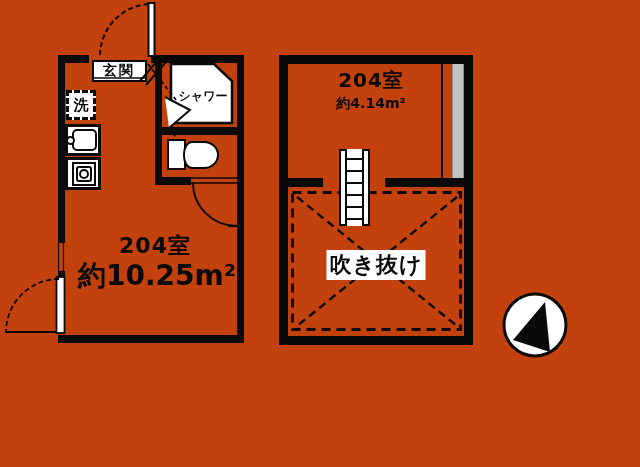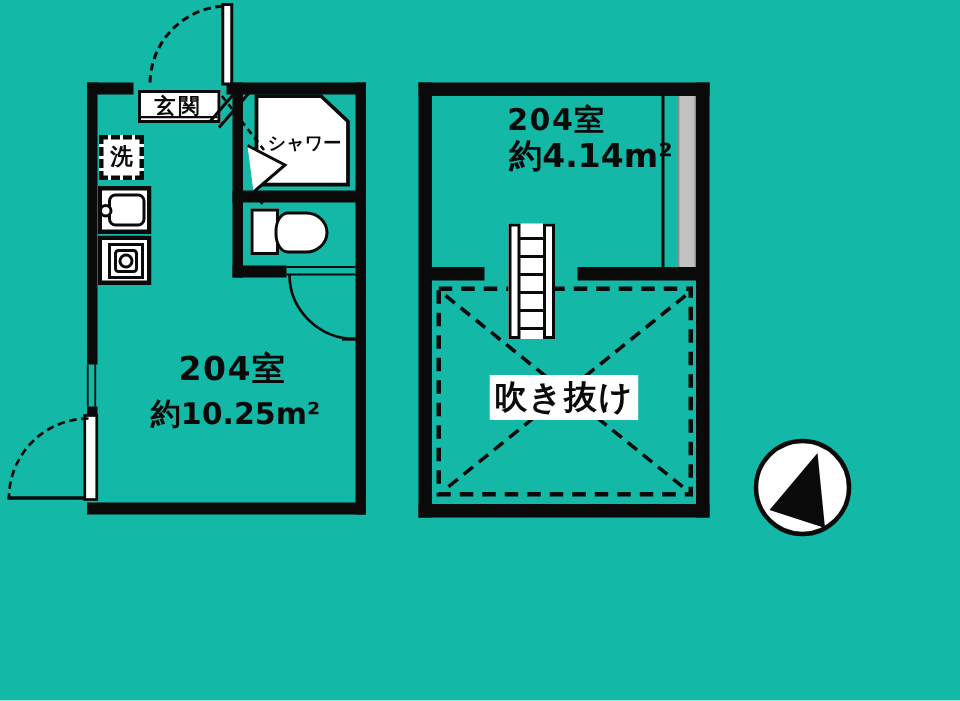--- a/index.html
+++ b/index.html
@@ -1,17 +1,17 @@
 <!DOCTYPE html>
 <html><head>
 <meta charset="utf-8">
 <style>
   html,body{margin:0;padding:0;background:#ffffff;}
   body{width:640px;height:467px;font-family:"DejaVu Sans","Liberation Sans",sans-serif;}
-  .canvas{position:relative;width:640px;height:467px;background:#14b8a6;overflow:hidden;}
+  .canvas{position:relative;width:640px;height:467px;background:#c2410c;overflow:hidden;}
   .wall{position:absolute;background:#0a0a0a;z-index:1;}
   .fixture{position:absolute;box-sizing:border-box;z-index:2;background:#ffffff;}
   .overlay{position:absolute;left:0;top:0;z-index:4;pointer-events:none;}
   .txt{position:absolute;z-index:6;color:#0a0a0a;font-weight:bold;white-space:nowrap;transform:translate(-50%,-50%);}
   .gray-strip{position:absolute;background:#c2c2c2;border-left:1px solid #8f8f8f;border-right:1px solid #8f8f8f;box-sizing:border-box;z-index:1;}
   .thin-line{position:absolute;background:#0a0a0a;z-index:1;}
   .ladder{position:absolute;left:339px;top:149px;width:31px;height:77px;background:#ffffff;z-index:5;}
   .rail{position:absolute;top:0;width:8px;height:77px;box-sizing:border-box;border:2px solid #0a0a0a;background:#ffffff;}
   .rung{position:absolute;left:7px;width:17px;height:2px;background:#0a0a0a;}
 </style>
@@ -48,34 +48,34 @@
 
   <svg class="overlay" width="640" height="467" style="z-index:2;">
     <polygon points="171,64 214,64 232,81 232,123 171,123" fill="#ffffff" stroke="#0a0a0a" stroke-width="2.5"></polygon>
   </svg>
   <div class="txt" style="left:203px;top:96px;font-size:12px;">シャワー</div>
 
   <div class="fixture" style="left:167px;top:139px;width:19px;height:31px;border:2px solid #0a0a0a;"></div>
   <div class="fixture" style="left:183px;top:141px;width:36px;height:28px;border:2px solid #0a0a0a;border-radius:9px 15px 15px 9px / 13px 14px 14px 13px;z-index:3;"></div>
 
   <div class="txt" style="left:155px;top:246px;font-size:22px;letter-spacing:1px;">204室</div>
-  <div class="txt" style="left:157px;top:276px;font-size:20px;">約10.25m²</div>
+  <div class="txt" style="left:157px;top:276px;font-size:28px;">約10.25m²</div>
 
   <div class="wall" style="left:279px;top:55px;width:194px;height:9px;"></div>
   <div class="wall" style="left:279px;top:336px;width:194px;height:9px;"></div>
   <div class="wall" style="left:279px;top:55px;width:9px;height:290px;"></div>
   <div class="wall" style="left:464px;top:55px;width:9px;height:290px;"></div>
   <div class="wall" style="left:288px;top:178px;width:35px;height:9px;"></div>
   <div class="wall" style="left:385px;top:178px;width:79px;height:9px;"></div>
 
   <div class="thin-line" style="left:441px;top:64px;width:2px;height:114px;"></div>
   <div class="gray-strip" style="left:452px;top:64px;width:12px;height:114px;"></div>
 
   <div class="txt" style="left:371px;top:80px;font-size:20px;letter-spacing:1px;">204室</div>
-  <div class="txt" style="left:371px;top:104px;font-size:22px;margin-left:23px;">約4.14m²</div>
+  <div class="txt" style="left:371px;top:104px;font-size:14px;">約4.14m²</div>
   <div class="txt" style="left:376px;top:265px;font-size:22px;letter-spacing:1px;background:#ffffff;padding:0 3px;">吹き抜け</div>
 
   <div class="ladder">
     <div class="rail" style="left:0;"></div>
     <div class="rail" style="left:23px;"></div>
     <div class="rung" style="top:9px;"></div>
     <div class="rung" style="top:21px;"></div>
     <div class="rung" style="top:33px;"></div>
     <div class="rung" style="top:45px;"></div>
     <div class="rung" style="top:57px;"></div>

